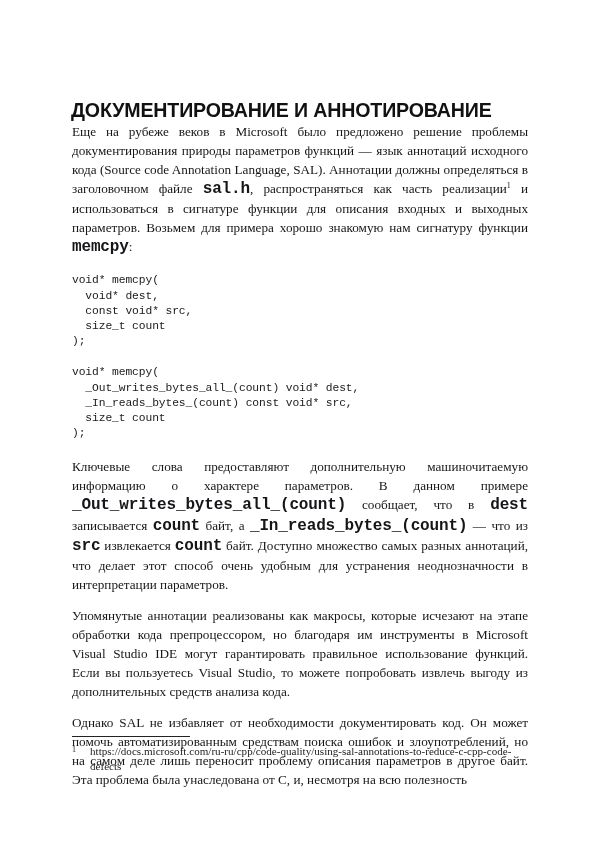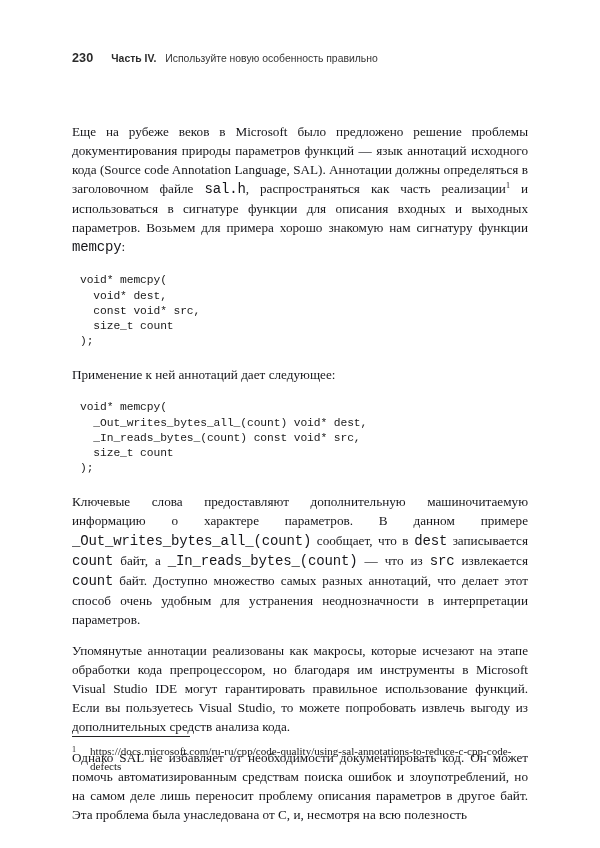--- a/index.html
+++ b/index.html
@@ -89,33 +89,34 @@
     hyphens: manual;
   }
 
   p.body-par + p.body-par { margin-top: 12px; }
 
   .gap-before-code { margin-top: 16px !important; }
   .gap-after-code  { margin-top: 16px !important; }
 
   code, .mono {
     font-family: "Liberation Mono", "DejaVu Sans Mono", monospace;
-    font-size: 14px;
+    font-size: 16px;
     letter-spacing: -0.15px;
     color: #16161a;
+    font-weight: bold;
   }
 
   sup.fn-ref {
     font-size: 8px;
     vertical-align: super;
     line-height: 0;
   }
 
   pre.code-block {
-    margin: 8px;
+    margin: 0;
     font-family: "Liberation Mono", "DejaVu Sans Mono", monospace;
     font-size: 11.3px;
     line-height: 15.2px;
     letter-spacing: -0.1px;
     color: #1a1a1a;
     white-space: pre;
   }
 
   
   .footnote-area {
@@ -145,36 +146,33 @@
     top: -2px;
     font-size: 8px;
     vertical-align: super;
   }
 </style>
 </head>
 <body>
 
 <div class="page">
 
-  <div class="running-head">
-    <span class="folio">230</span><span class="part-label">Часть IV.</span><span class="part-title">Используйте новую особенность правильно</span>
-  </div>
 
+  <h1 class="chapter-title">ДОКУМЕНТИРОВАНИЕ И АННОТИРОВАНИЕ</h1>
 
   <div class="column">
 
     <p class="body-par"><span>Еще на рубеже веков в Microsoft было предложено решение проблемы документирования природы параметров функций — язык аннотаций исходного кода (Source code Annotation Language, SAL). Аннотации должны определяться в заголовочном файле </span><code>sal.h</code><span>, распространяться как часть реализации</span><sup class="fn-ref">1</sup><span> и использоваться в сигнатуре функции для описания входных и выходных параметров. Возьмем для примера хорошо знакомую нам сигнатуру функции </span><code>memcpy</code><span>:</span></p>
 
     <pre class="code-block gap-before-code">void* memcpy(
   void* dest,
   const void* src,
   size_t count
 );</pre>
 
-    <p class="body-par gap-after-code">Применение к ней аннотаций дает следующее:</p>
 
     <pre class="code-block gap-before-code">void* memcpy(
   _Out_writes_bytes_all_(count) void* dest,
   _In_reads_bytes_(count) const void* src,
   size_t count
 );</pre>
 
     <p class="body-par gap-after-code"><span>Ключевые слова предоставляют дополнительную машиночитаемую информацию о характере параметров. В данном примере </span><code>_Out_writes_bytes_all_(count)</code><span> сообщает, что в </span><code>dest</code><span> записывается </span><code>count</code><span> байт, а </span><code>_In_reads_bytes_(count)</code><span> — что из </span><code>src</code><span> извлекается </span><code>count</code><span> байт. Доступно множество самых разных аннотаций, что делает этот способ очень удобным для устранения неоднозначности в интерпретации параметров.</span></p>
 
     <p class="body-par">Упомянутые аннотации реализованы как макросы, которые исчезают на этапе обработки кода препроцессором, но благодаря им инструменты в Microsoft Visual Studio IDE могут гарантировать правильное использование функций. Если вы пользуетесь Visual Studio, то можете попробовать извлечь выгоду из дополнительных средств анализа кода.</p>

